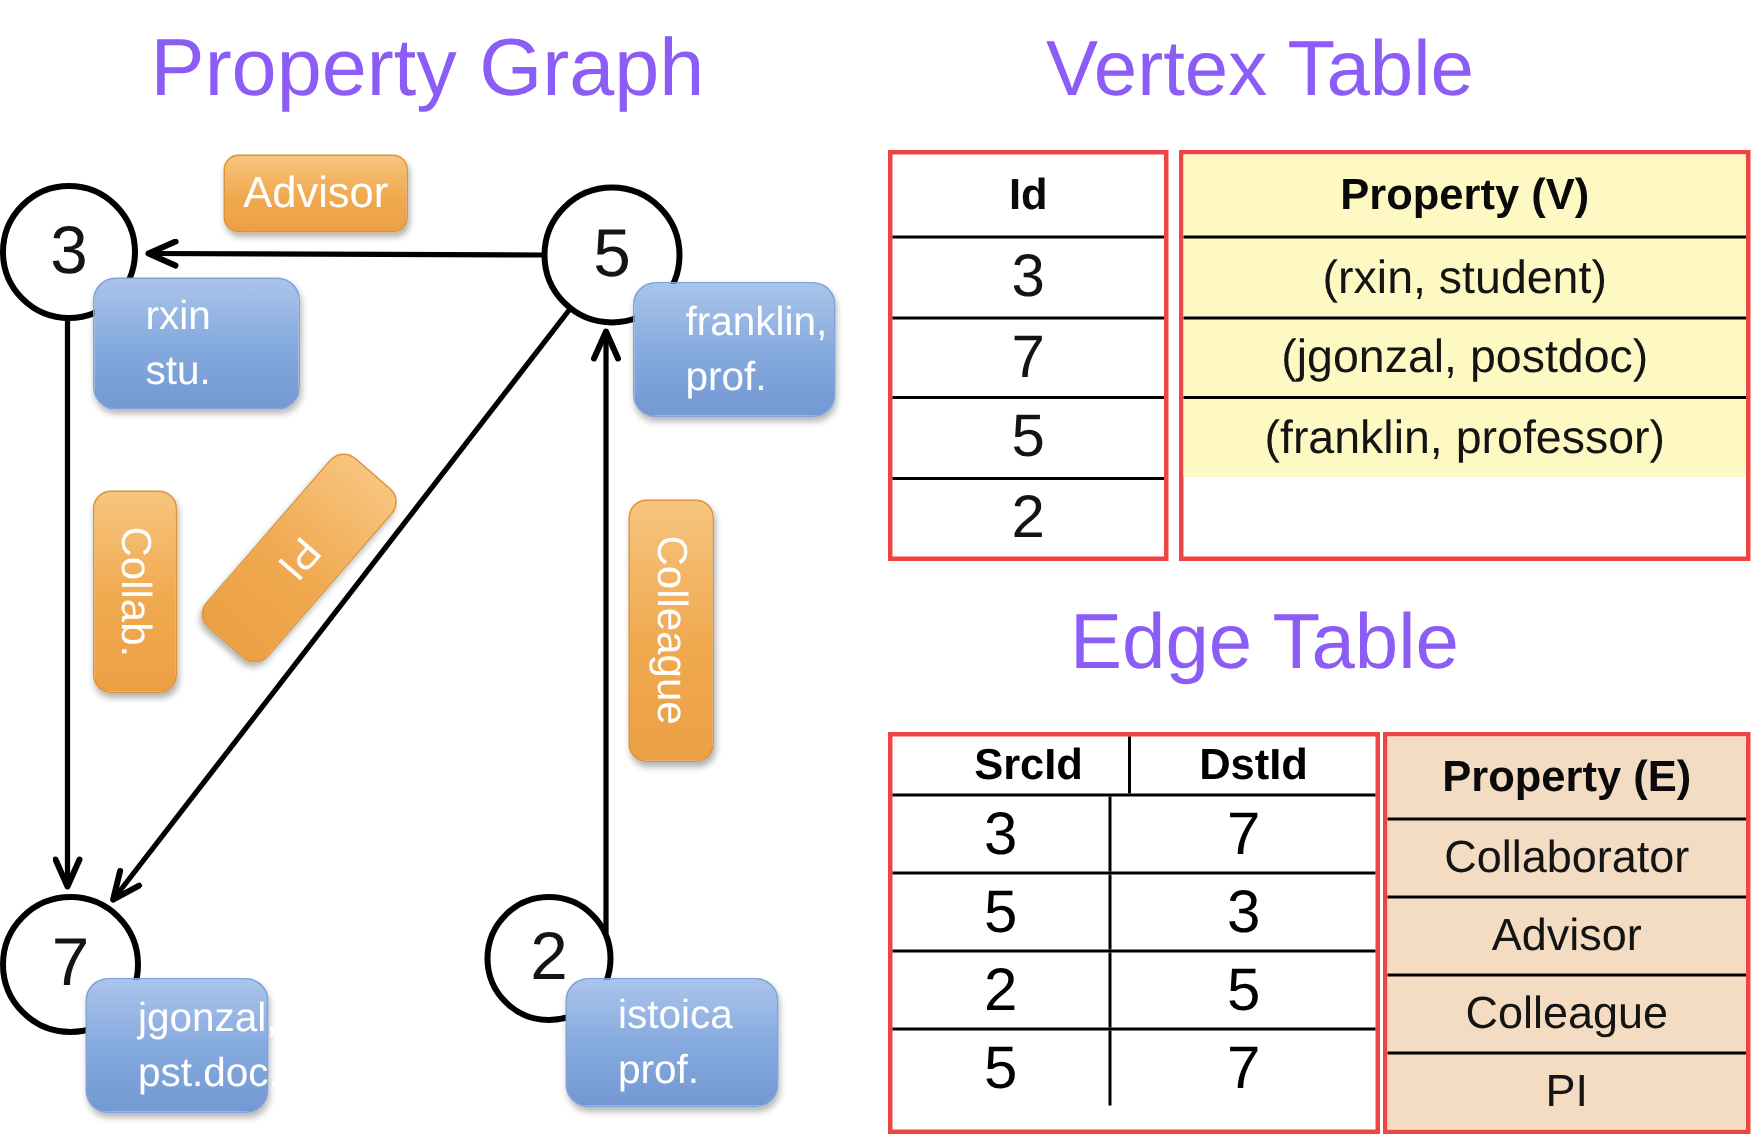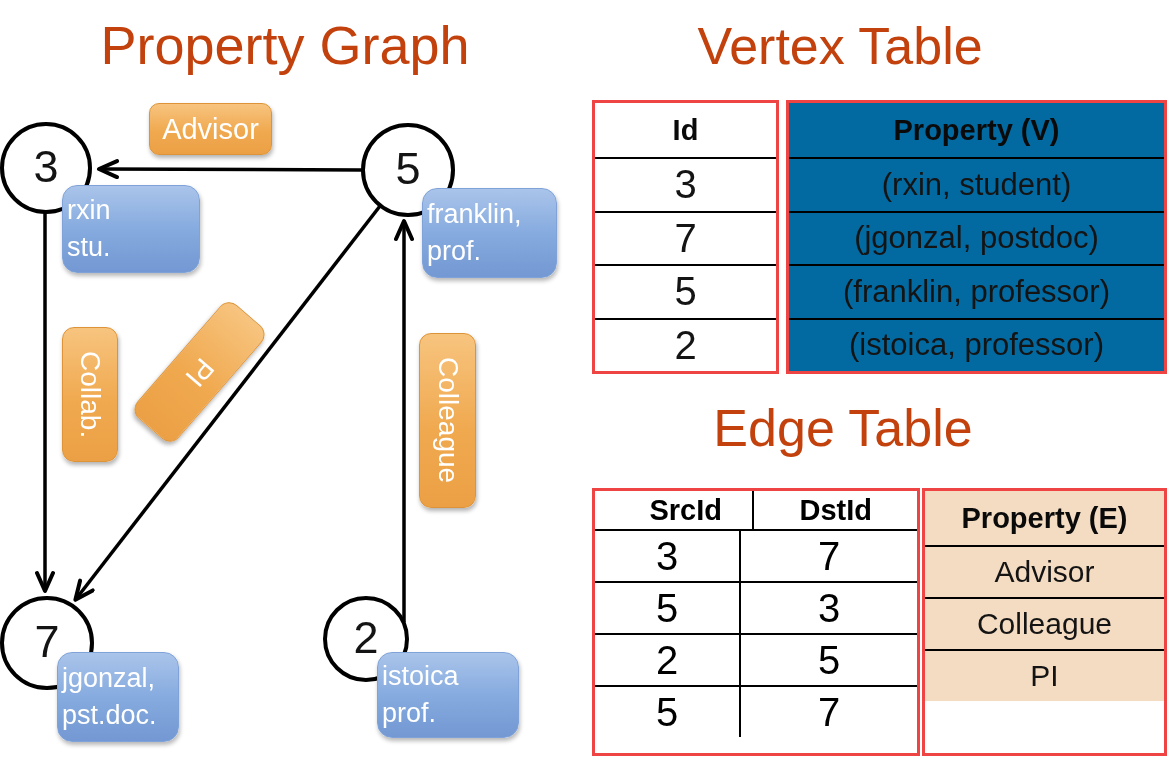--- a/index.html
+++ b/index.html
@@ -13,21 +13,21 @@
     background: #ffffff;
     overflow: hidden;
   }
 
   
   .big-title {
     position: absolute;
     text-align: center;
     font-size: 54px;
     font-weight: 400;
-    color: #c2410c;
+    color: #8b5cf6;
     letter-spacing: 0px;
     white-space: nowrap;
   }
   #graph-title   { left: 0px;   top: 14px;  width: 570px; }
   #vertex-title  { left: 585px; top: 16px;  width: 510px; font-size: 52px; }
   #edge-title    { left: 588px; top: 398px; width: 510px; font-size: 52px; }
 
   
   #graph-svg { position: absolute; left: 0; top: 0; }
 
@@ -67,21 +67,21 @@
     position: absolute;
     background: linear-gradient(180deg, #aac4ea 0%, #86abdf 50%, #7398d3 100%);
     border: 1px solid #7fa3d8;
     border-radius: 15px;
     color: #ffffff;
     font-size: 27px;
     line-height: 1.38;
     display: flex;
     flex-direction: column;
     justify-content: center;
-    padding-left: 4px;
+    padding-left: 34px;
     box-shadow: 1px 3px 4px rgba(0,0,0,0.28);
   }
   #vprop-rxin     { left: 62px;  top: 185px; width: 138px; height: 88px; }
   #vprop-franklin { left: 422px; top: 188px; width: 135px; height: 90px; }
   #vprop-jgonzal  { left: 57px;  top: 652px; width: 122px; height: 90px; }
   #vprop-istoica  { left: 377px; top: 652px; width: 142px; height: 86px; }
 
   
   .tcol {
     position: absolute;
@@ -95,21 +95,21 @@
     display: flex;
     align-items: center;
     justify-content: center;
     white-space: nowrap;
   }
   .tcol .cell:first-child { border-top: none; }
   .cell.head { font-weight: bold; font-size: 29px; color: #0a0a0a; }
   .cell.num  { font-size: 40px; font-weight: 400; color: #141414; }
   .cell.prop { font-size: 31px; color: #141414; }
 
-  .bluecells .cell  { background: #0369a1; }
+  .bluecells .cell  { background: #fef9c3; }
   .tancells  .cell  { background: #f3dcc2; }
 
   
   #vt-id   { left: 592px; top: 100px; width: 187px; height: 274px; }
   #vt-prop { left: 786px; top: 100px; width: 381px; height: 274px; }
   #vt-id .head, #vt-prop .head { height: 54px; }
   #vt-id .cell:not(.head), #vt-prop .cell:not(.head) { height: 53.5px; }
 
   
   #et-srcdst { left: 592px; top: 488px; width: 328px; height: 268px; padding: 0; }
@@ -189,21 +189,20 @@
     <div class="cell num">7</div>
     <div class="cell num">5</div>
     <div class="cell num">2</div>
   </div>
 
   <div class="tcol bluecells" id="vt-prop">
     <div class="cell head">Property (V)</div>
     <div class="cell prop">(rxin, student)</div>
     <div class="cell prop">(jgonzal, postdoc)</div>
     <div class="cell prop">(franklin, professor)</div>
-    <div class="cell prop">(istoica, professor)</div>
   </div>
 
   <div class="big-title" id="edge-title">Edge Table</div>
 
   <div class="tcol" id="et-srcdst">
     <div class="row hrow">
       <div class="c">SrcId</div>
       <div class="c">DstId</div>
     </div>
     <div class="row">
@@ -219,18 +218,19 @@
       <div class="c">5</div>
     </div>
     <div class="row">
       <div class="c">5</div>
       <div class="c">7</div>
     </div>
   </div>
 
   <div class="tcol tancells" id="et-prop">
     <div class="cell head">Property (E)</div>
+    <div class="cell prop">Collaborator</div>
     <div class="cell prop">Advisor</div>
     <div class="cell prop">Colleague</div>
     <div class="cell prop">PI</div>
   </div>
 
 </div>
 
 </body></html>

